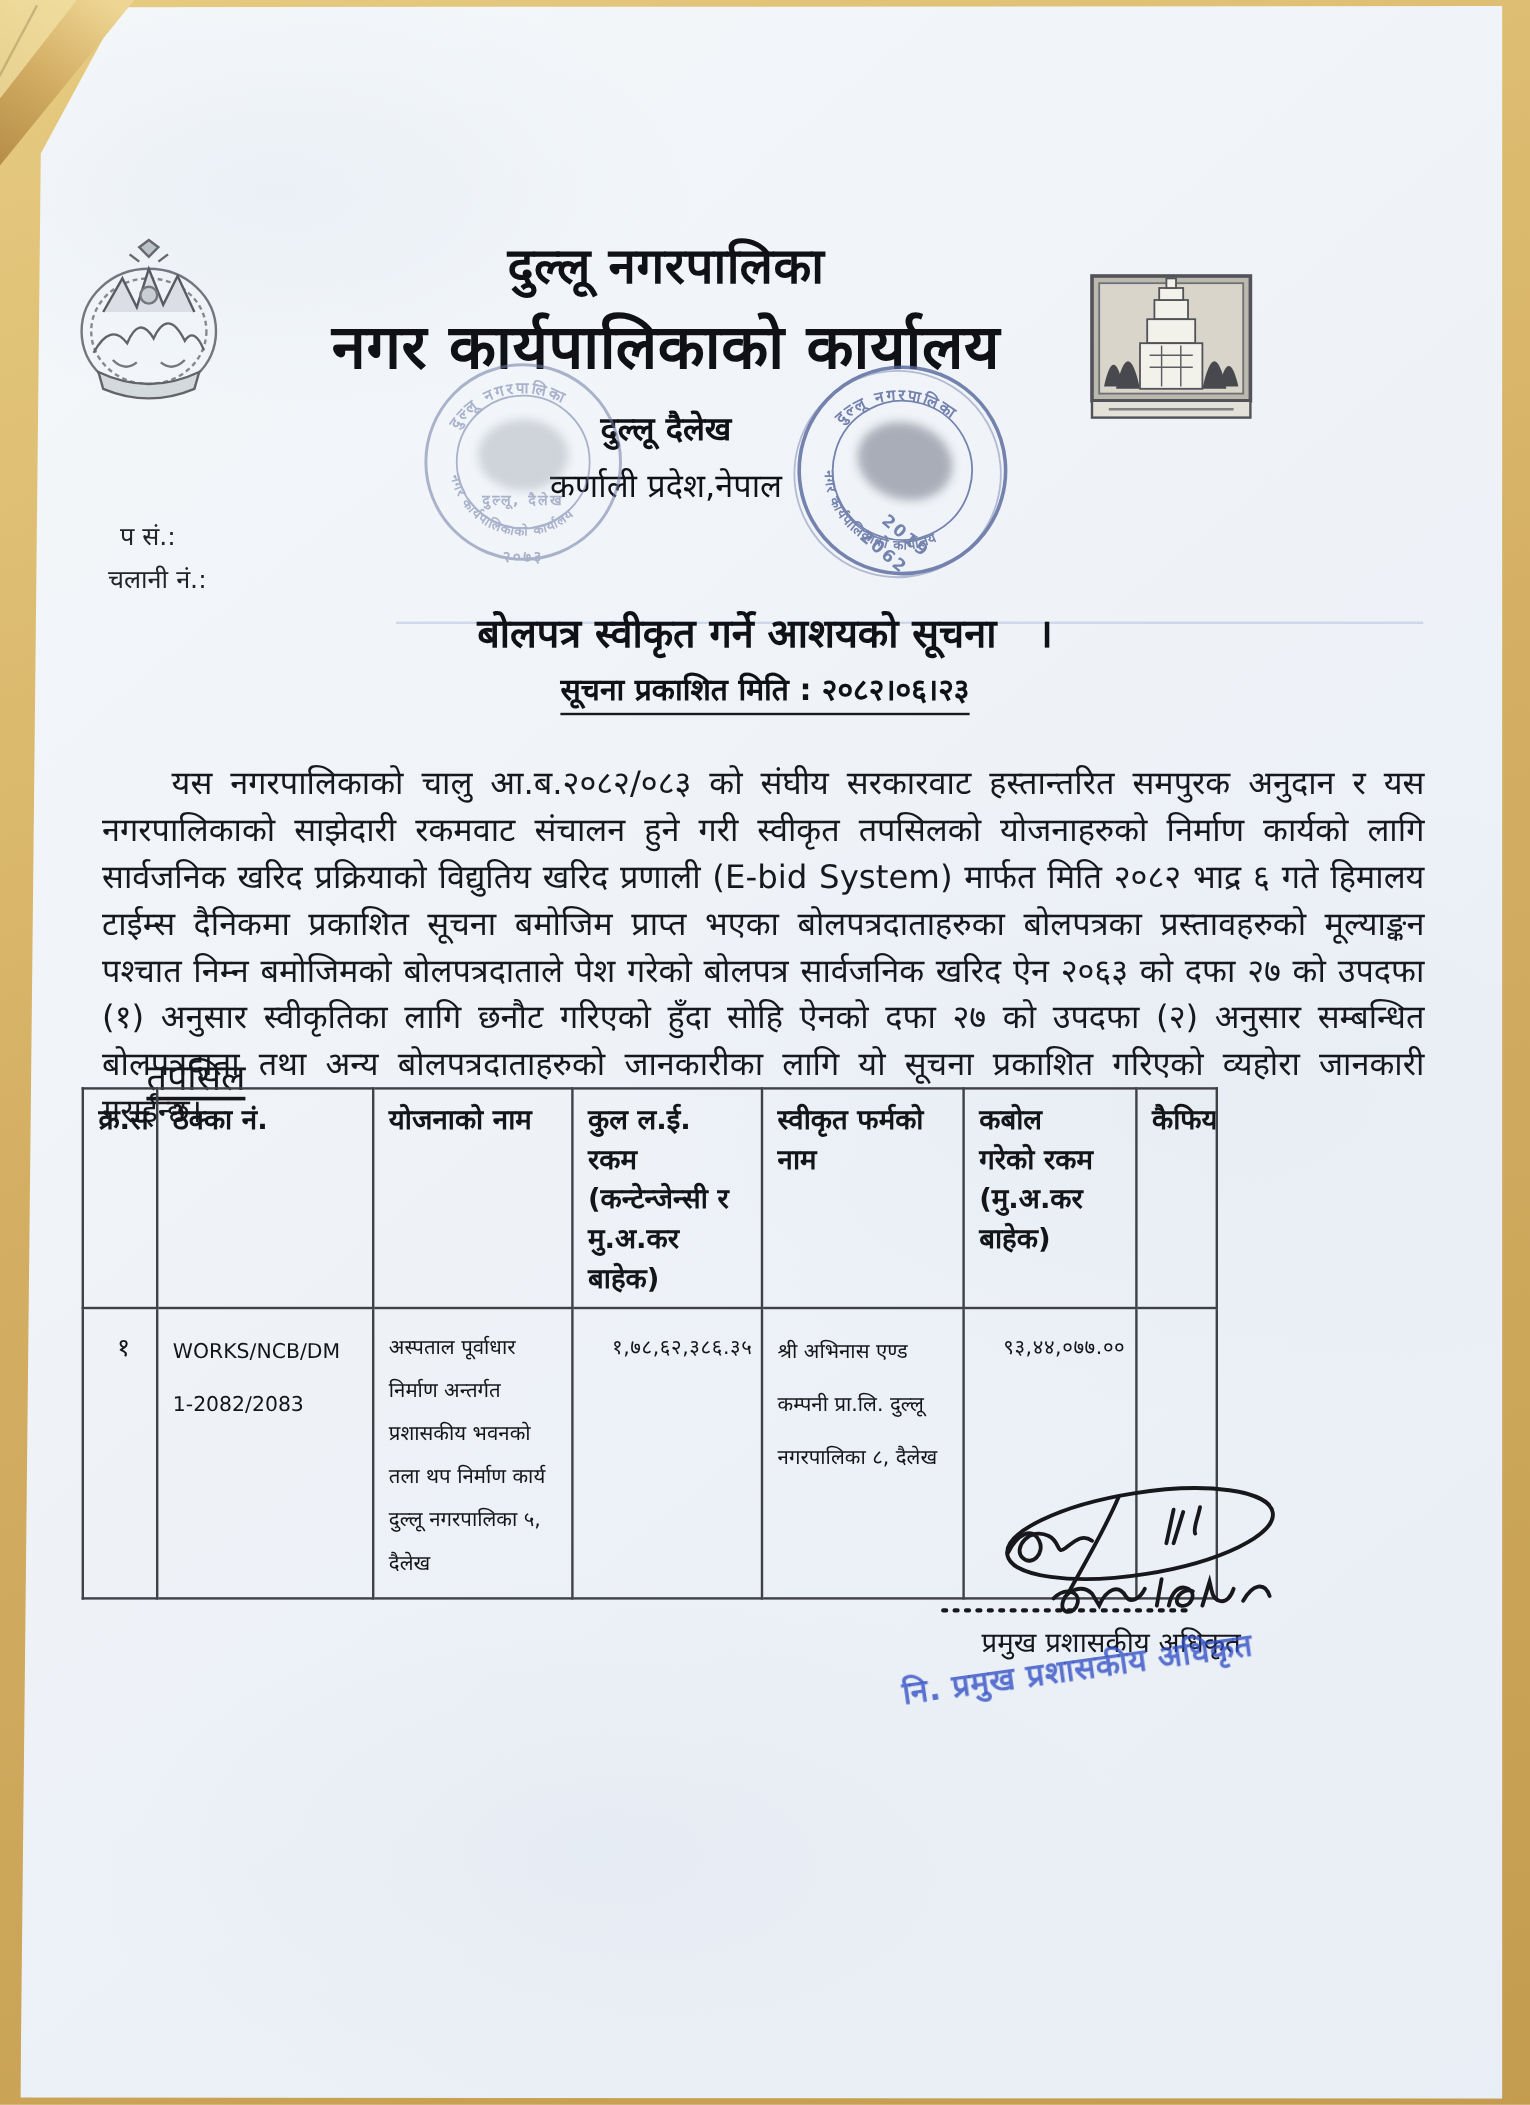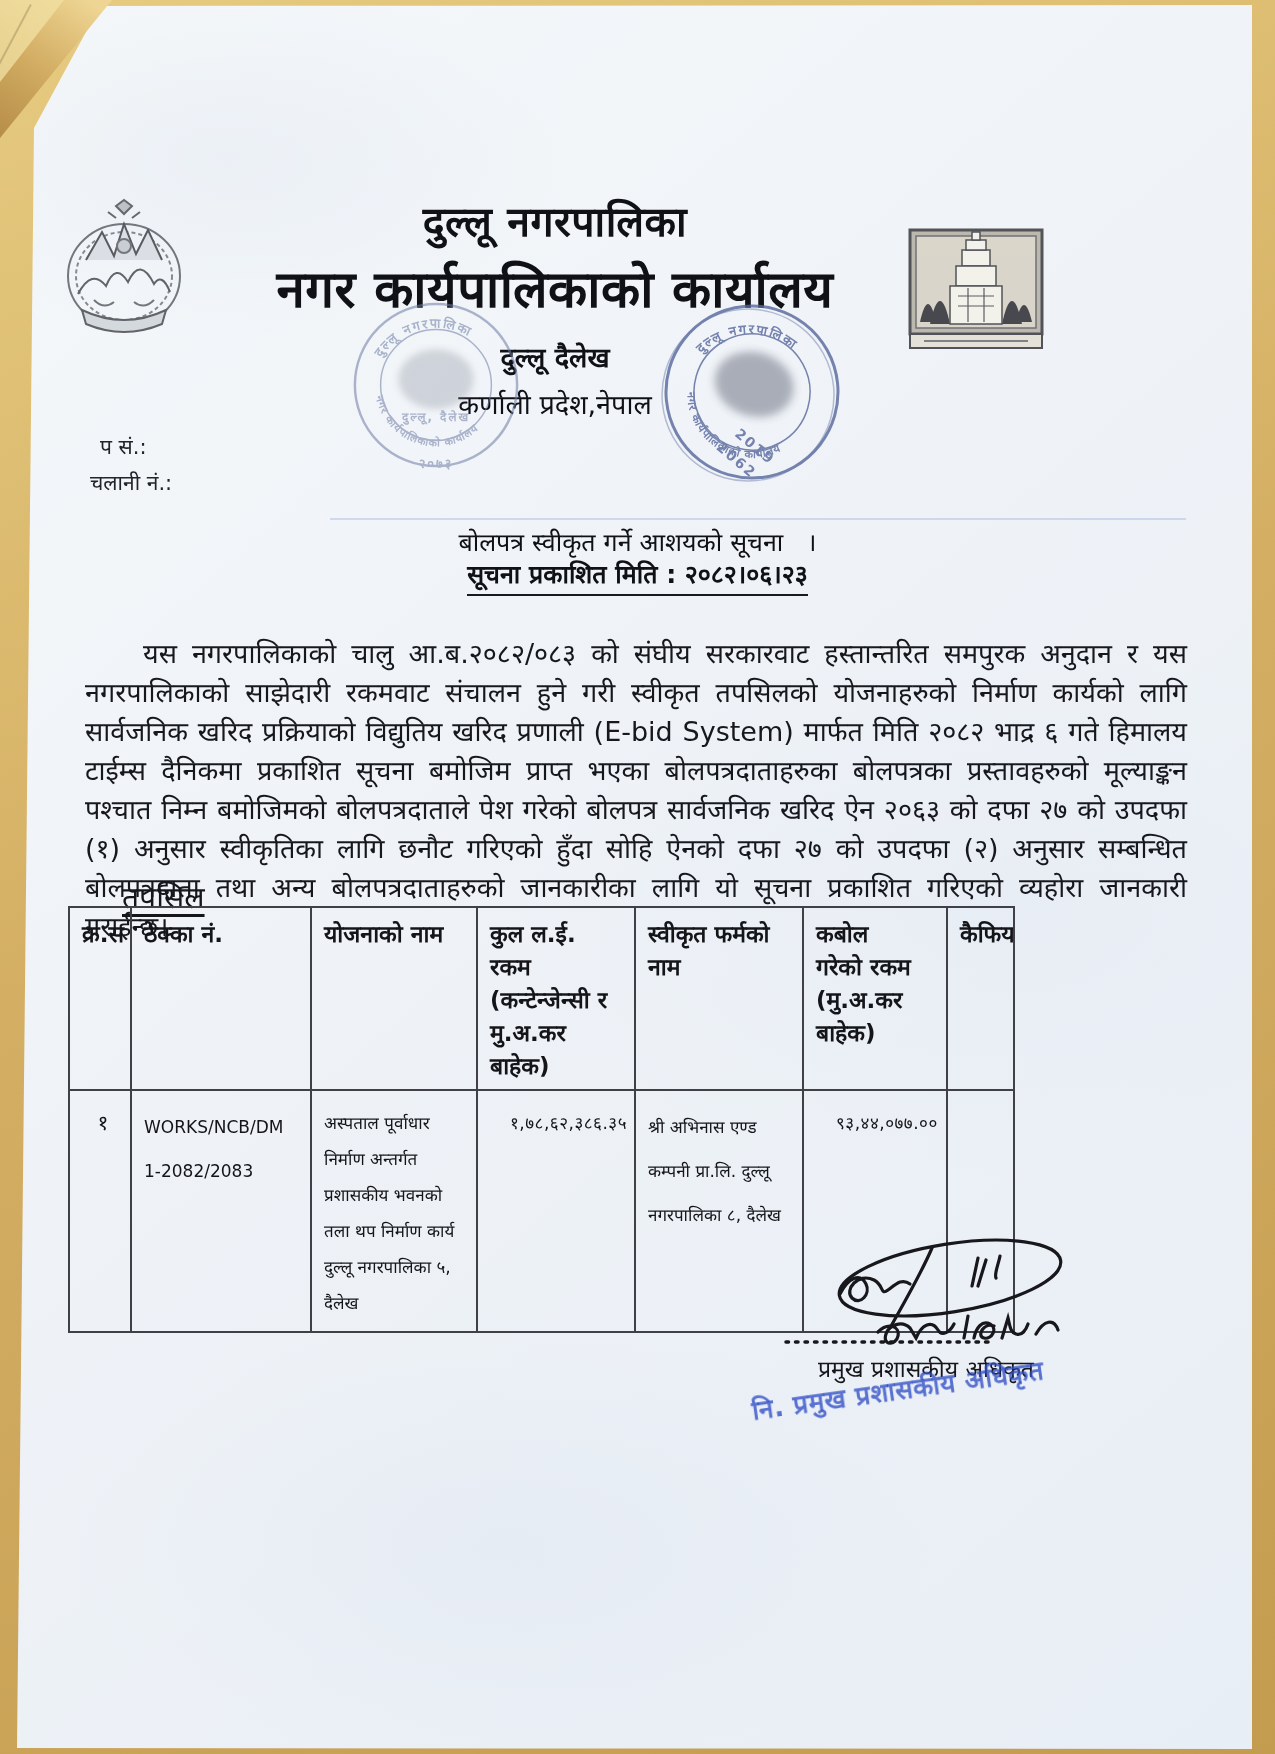--- a/index.html
+++ b/index.html
@@ -49,22 +49,22 @@
 
   .stamp{position:absolute;pointer-events:none;}
   .stamp-left{left:344px;top:294px;width:184px;height:182px;opacity:.55;}
   .stamp-right{left:650px;top:290px;width:204px;height:204px;opacity:.8;}
 
   .ref-no{position:absolute;left:100px;top:432px;font-size:21px;color:#23242b;}
   .dispatch-no{position:absolute;left:90px;top:468px;font-size:21px;color:#23242b;}
 
   .scan-line{position:absolute;left:330px;top:518px;width:856px;height:2px;background:rgba(125,155,205,.30);}
 
-  .notice-title{position:absolute;left:0;top:524px;width:1275px;text-align:center;
-    font-size:25px;font-weight:400;color:#101116;white-space:pre;}
+  .notice-title{position:absolute;left:0;top:504px;width:1275px;text-align:center;
+    font-size:33px;font-weight:700;color:#101116;white-space:pre;}
   .notice-date-wrap{position:absolute;left:0;top:556px;width:1275px;text-align:center;}
   .notice-date{display:inline-block;font-size:25px;font-weight:700;color:#101116;
     border-bottom:2.5px solid #191a1f;padding-bottom:4px;}
 
   .body-para{position:absolute;left:85px;top:634px;width:1102px;
     font-size:27px;line-height:39px;text-align:justify;text-indent:58px;color:#17181d;}
 
   .tapsil{position:absolute;left:100px;top:876px;font-size:30px;font-weight:400;color:#15161b;
     text-decoration:underline;text-underline-offset:6px;margin-left:22px;}
 

